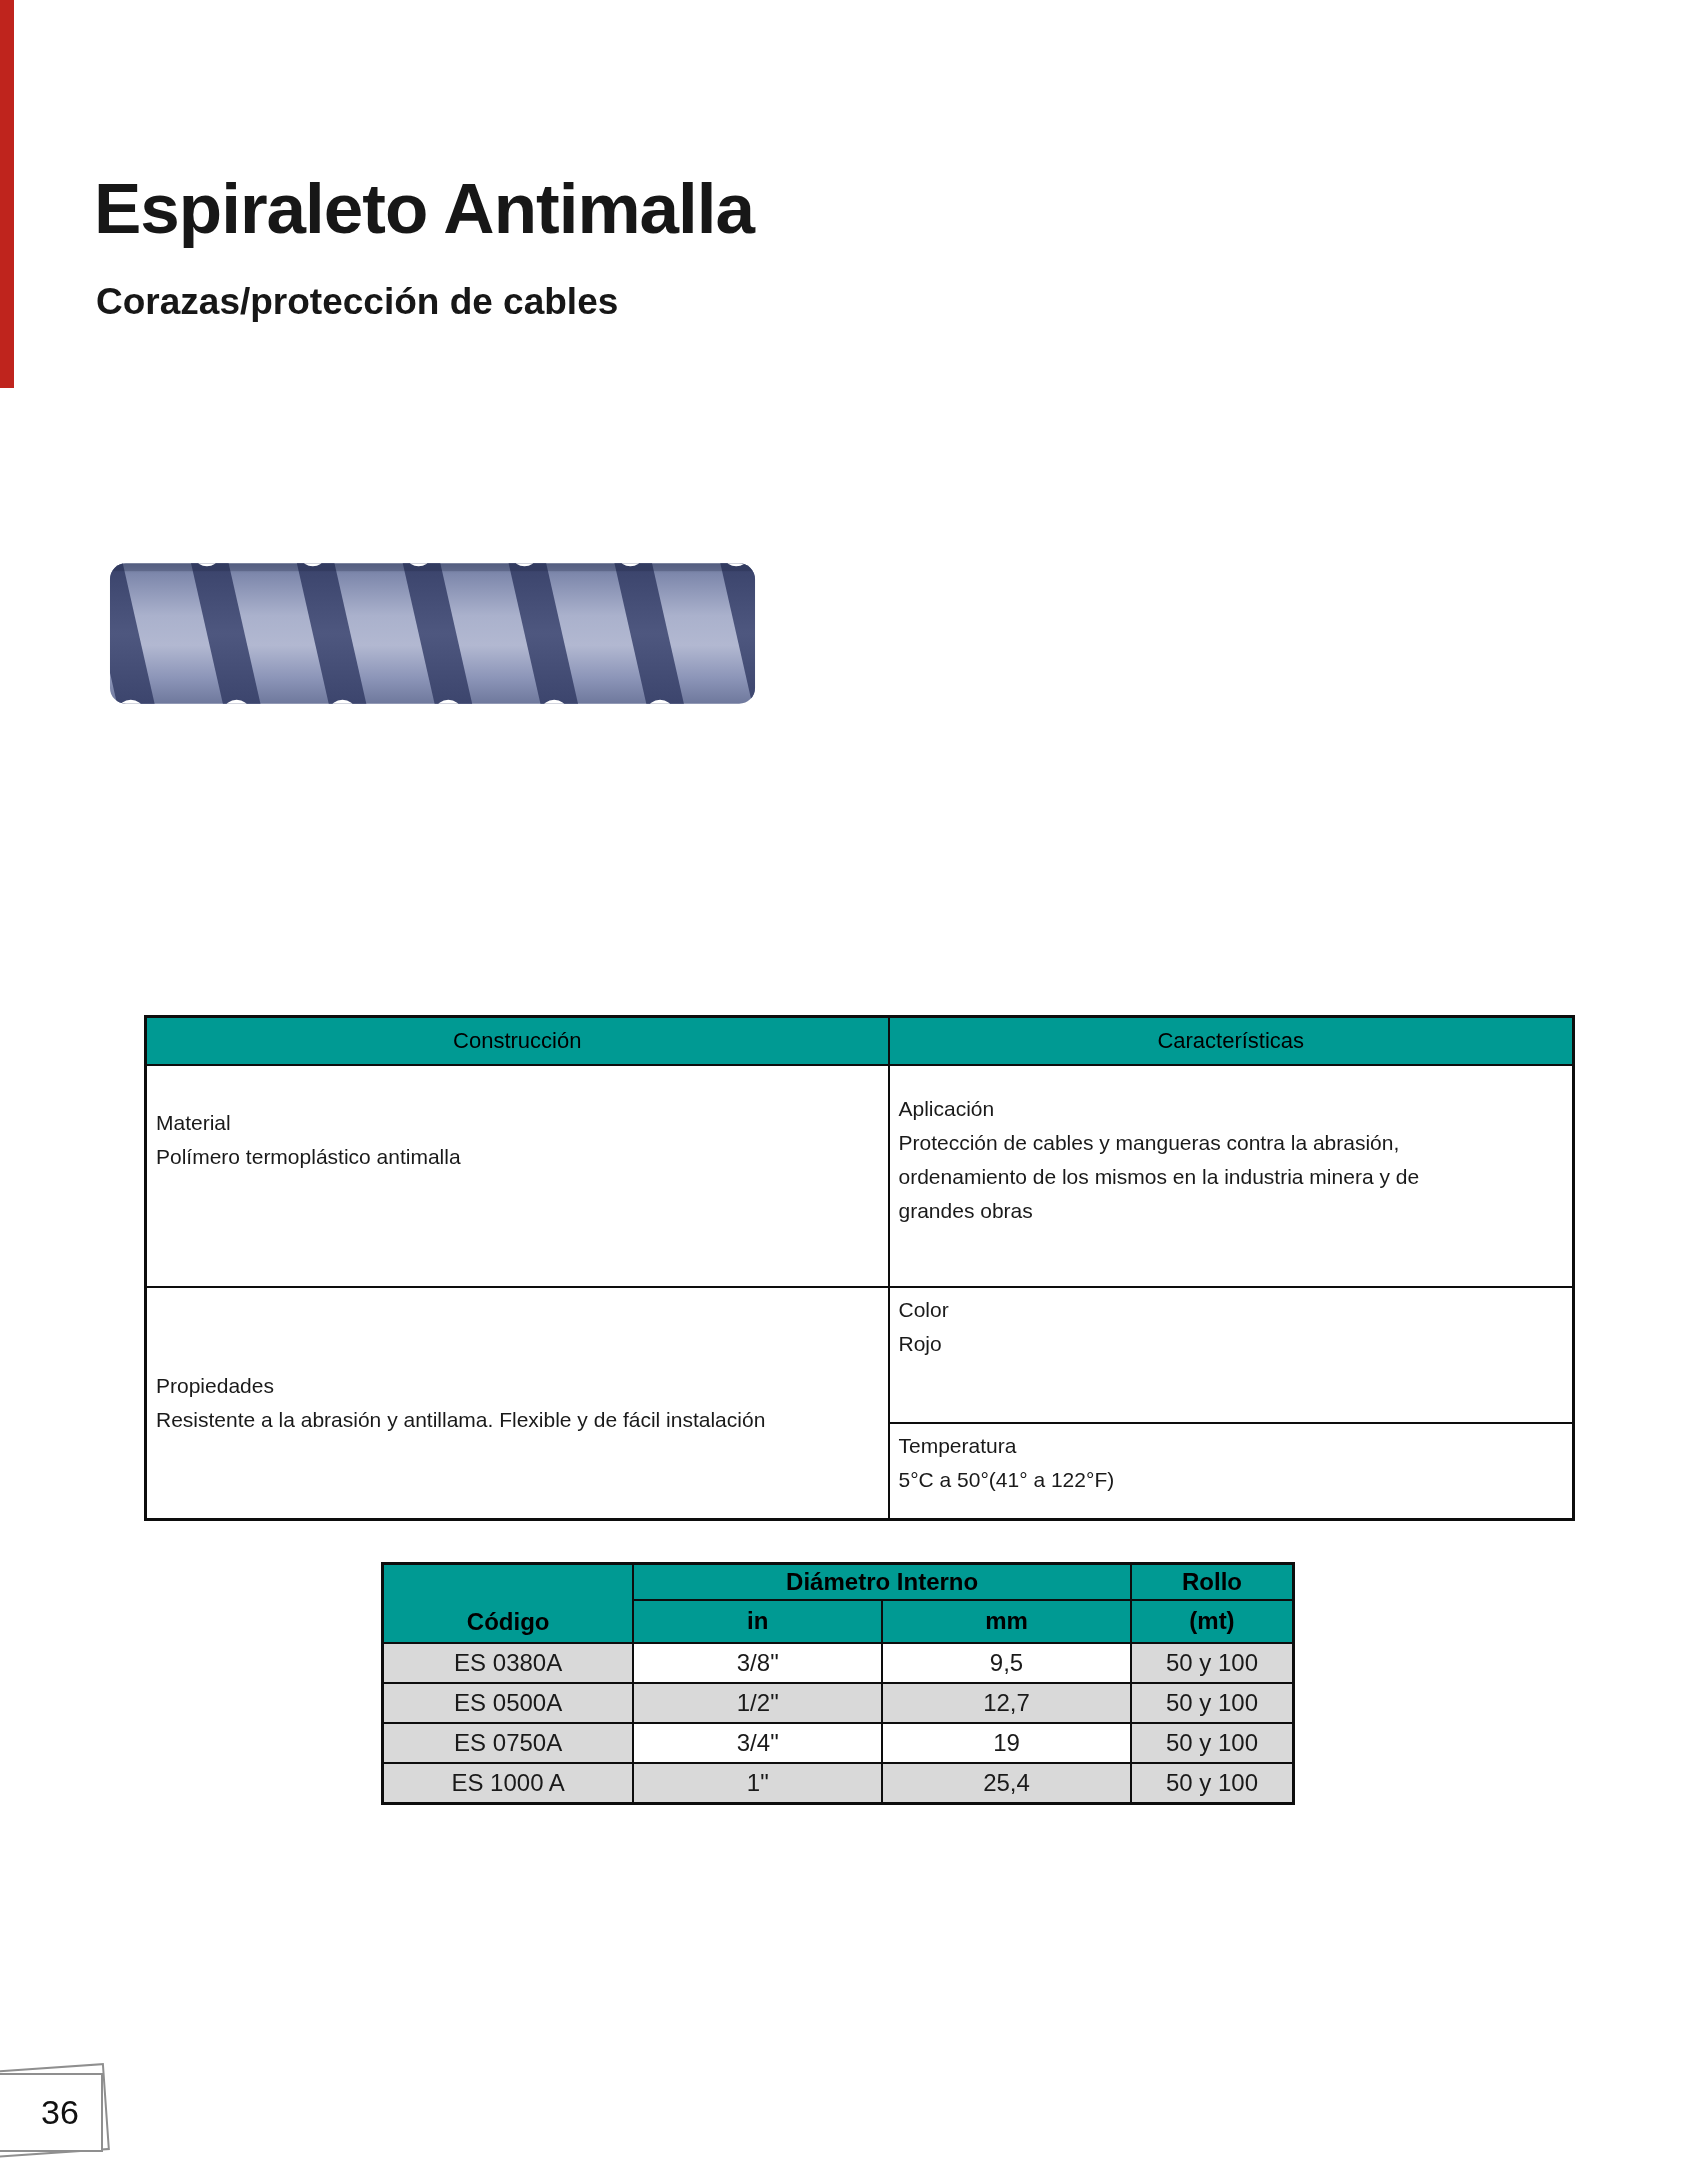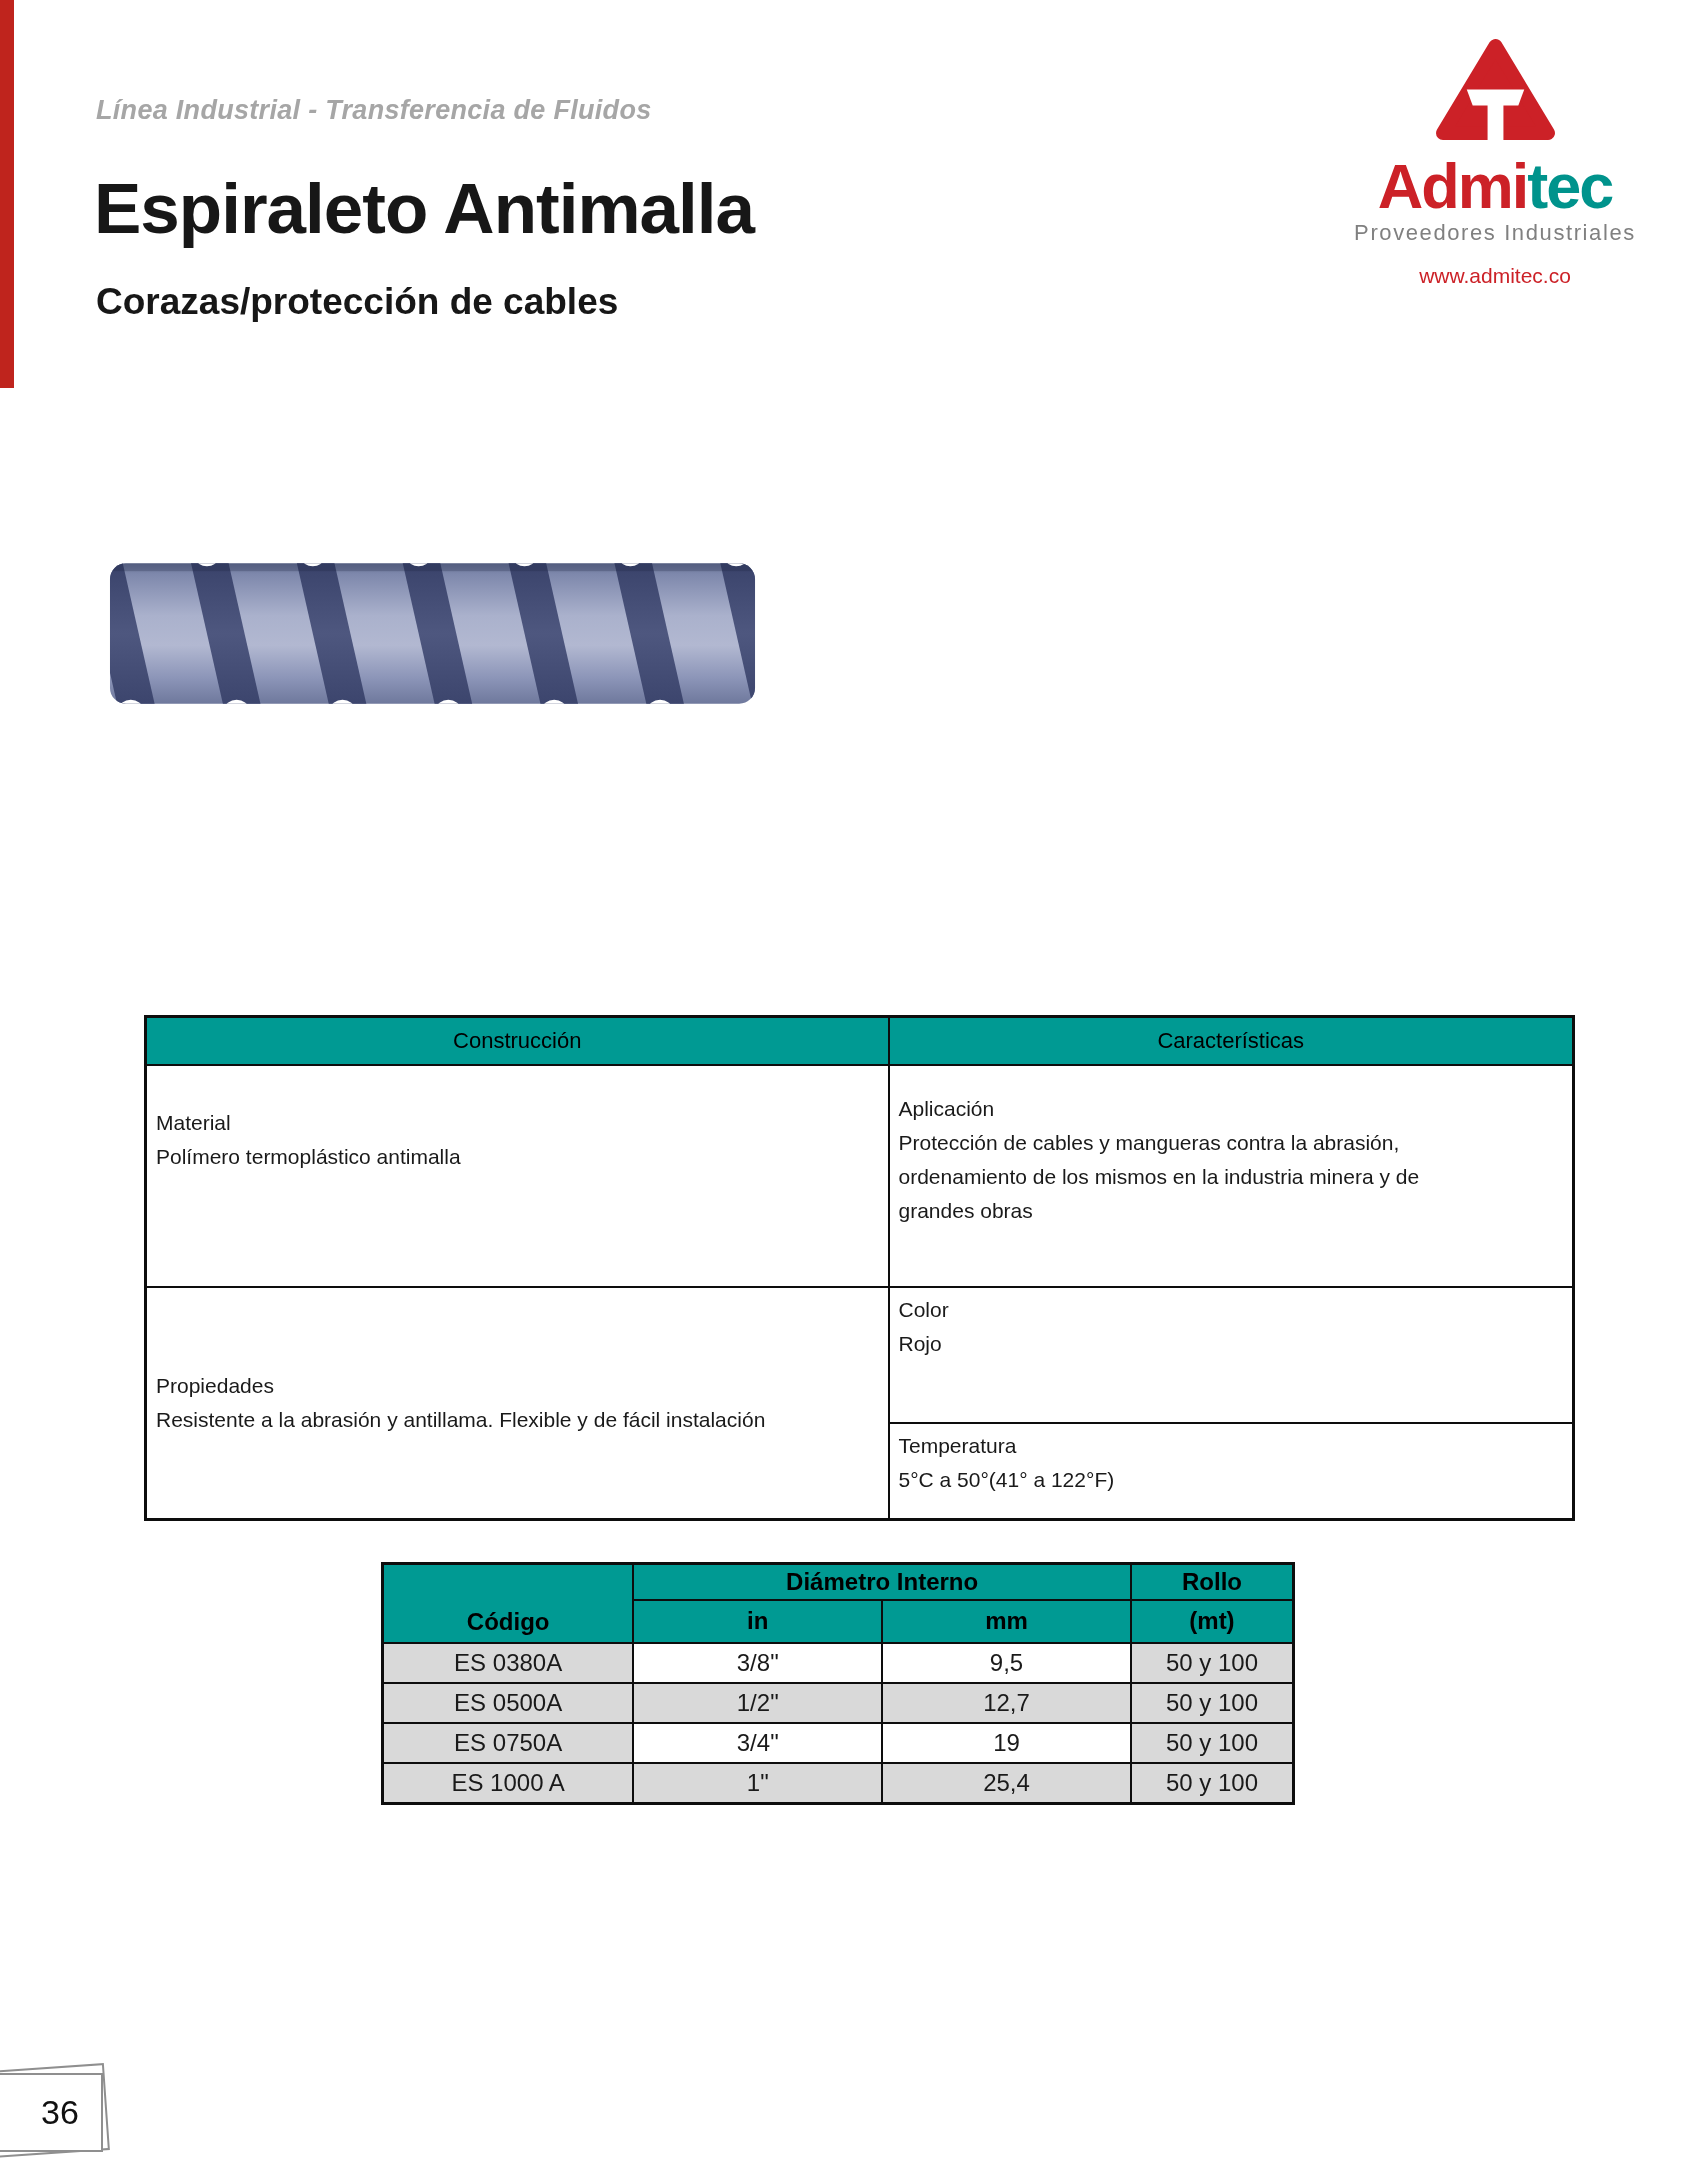--- a/index.html
+++ b/index.html
@@ -61,34 +61,23 @@
   .sheet-front{left:0px;top:8px;width:113px;height:75px;display:flex;align-items:center;justify-content:center;}
   .pageno{font-size:34px;color:#111;margin-left:31px;}
 </style>
 </head>
 <body>
 
 <div class="page">
 
   <div class="accent-bar"></div>
 
-  <div class="kicker">Línea Industrial - Transferencia de Fluidos</div>
   <div class="title">Espiraleto Antimalla</div>
   <div class="subtitle">Corazas/protección de cables</div>
 
-  <div class="logo">
-    <svg class="tri" width="125" height="115" viewBox="0 0 126 116">
-      <path d="M63 10 L116 98 L10 98 Z" fill="#cc2127" stroke="#cc2127" stroke-width="14" stroke-linejoin="round"></path>
-      <polygon points="34,54 92,54 86,70 40,70" fill="#ffffff"></polygon>
-      <rect x="55" y="62" width="16" height="54" fill="#ffffff"></rect>
-    </svg>
-    <div class="wordmark"><span class="red">Admi</span><span class="teal">tec</span></div>
-    <div class="tagline">Proveedores Industriales</div>
-    <div class="website">www.admitec.co</div>
-  </div>
 
   <svg class="spiral" width="648" height="149" viewBox="0 0 655 150">
     <defs>
       <linearGradient id="tg" x1="0" y1="0" x2="0" y2="1">
         <stop offset="0" stop-color="#5f6a8e"></stop>
         <stop offset="0.10" stop-color="#7e88ac"></stop>
         <stop offset="0.38" stop-color="#aab1cc"></stop>
         <stop offset="0.58" stop-color="#b2b8d1"></stop>
         <stop offset="0.80" stop-color="#8c95b8"></stop>
         <stop offset="1" stop-color="#6a7498"></stop>

